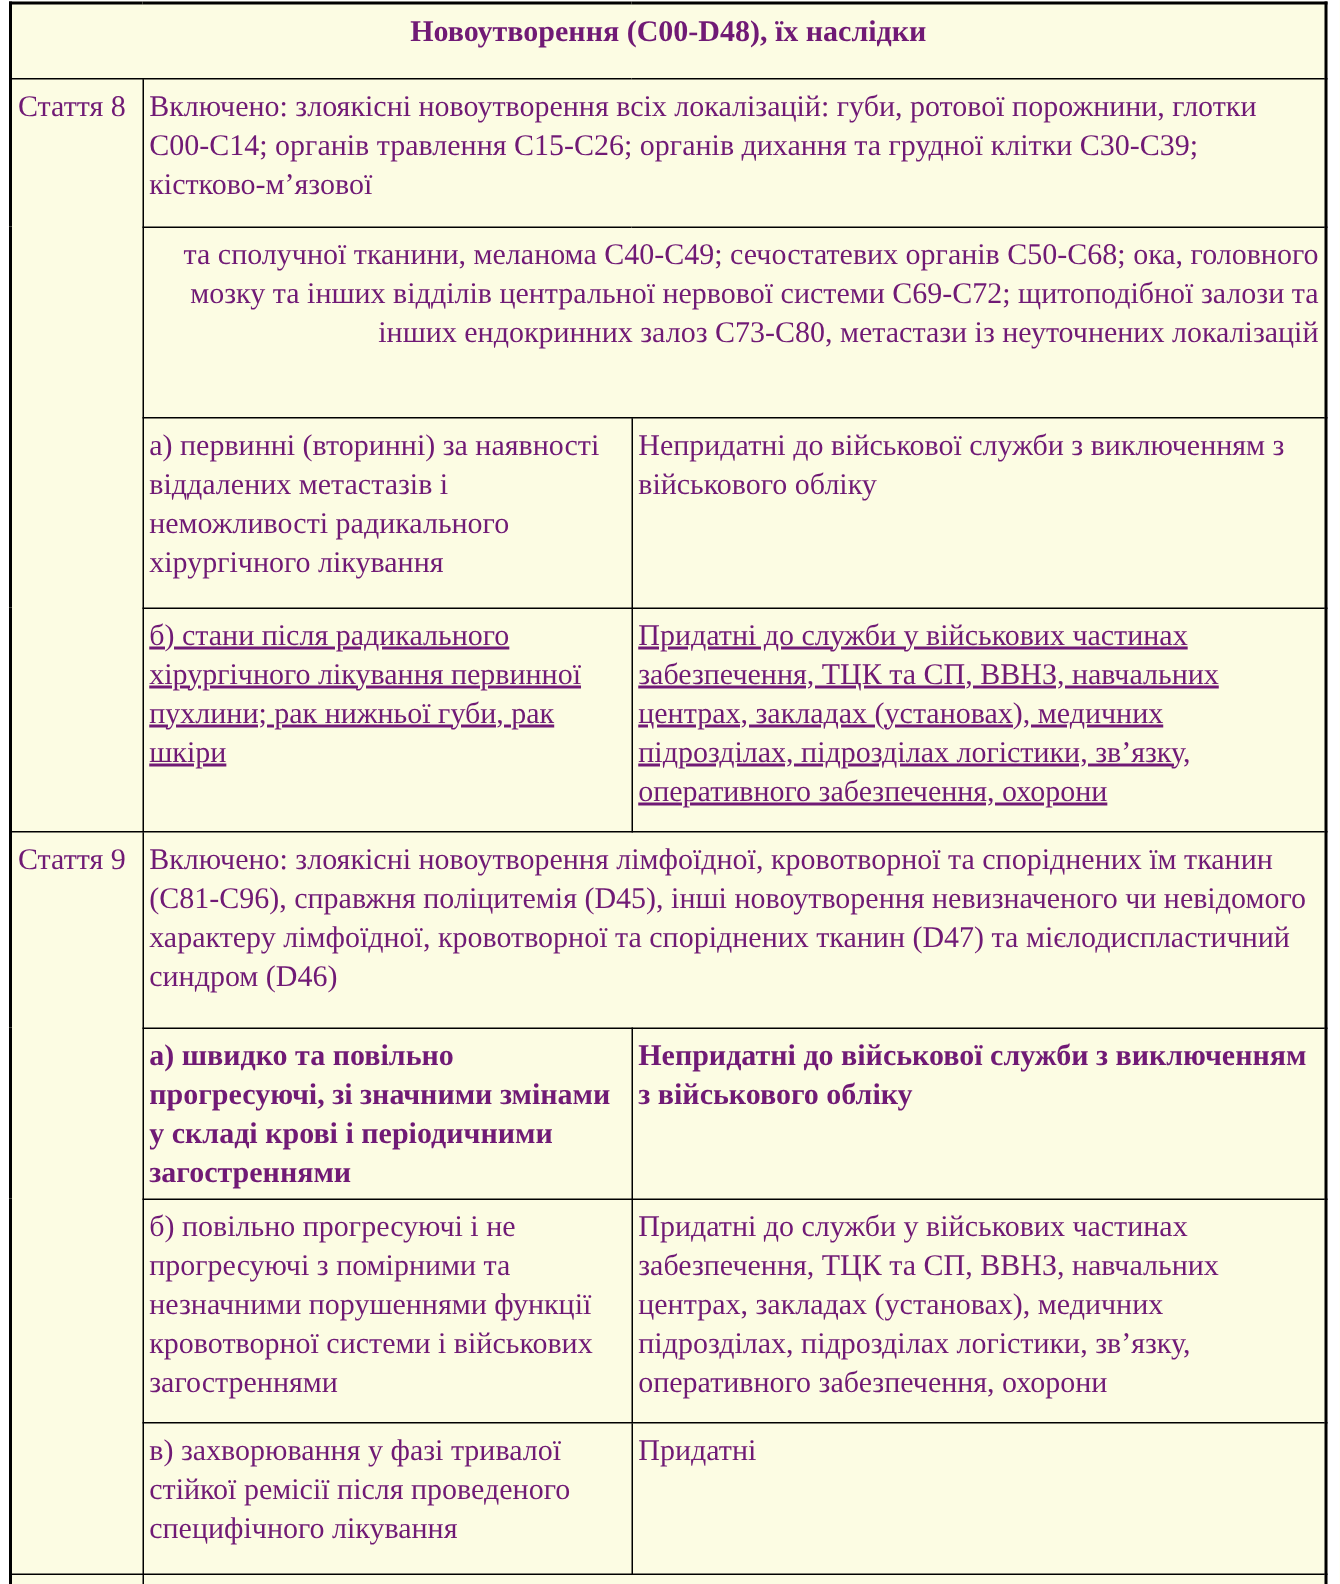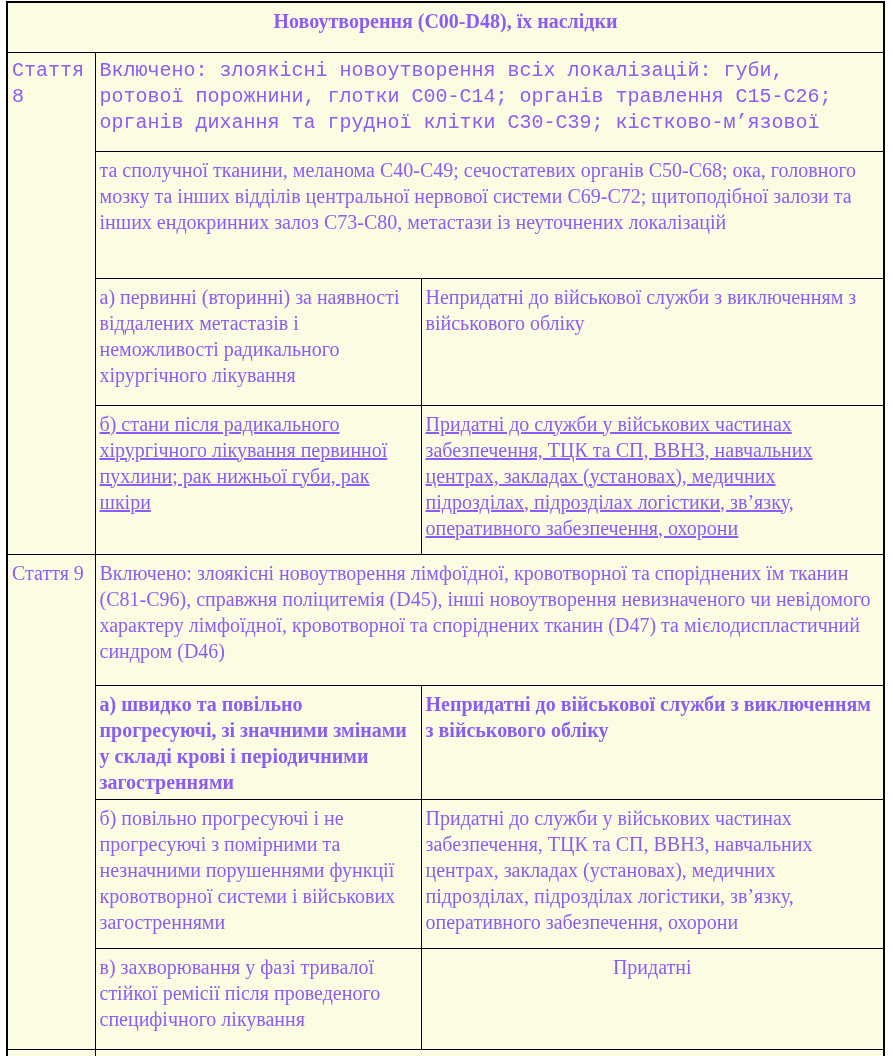--- a/index.html
+++ b/index.html
@@ -8,21 +8,21 @@
     background: #ffffff;
     width: 893px;
     height: 1056px;
     overflow: hidden;
   }
   .doc-wrap {
     position: relative;
     width: 893px;
     height: 1056px;
     font-family: "Liberation Serif", "DejaVu Serif", serif;
-    color: #8b5cf6;
+    color: #701a75;
   }
   table.doc {
     border-collapse: collapse;
     table-layout: fixed;
     width: 877px;
     margin: 1px 0 0 6px;
     background: #fcfce3;
     border: 2px solid #000000;
   }
   table.doc td {
@@ -36,26 +36,26 @@
   }
   td.hdr {
     text-align: center;
     font-weight: bold;
     padding-top: 13px;
   }
   td.article-cell {
     padding-left: 7px;
   }
   td.center-cell {
-    text-align: center;
+    text-align: left;
   }
   
   tr.r-hdr  { height: 50px; }
-  tr.r-a1   { height: 99px; font-family: Liberation Mono, monospace; }
-  tr.r-a2   { height: 127px; }
+  tr.r-a1   { height: 99px; }
+  tr.r-a2   { height: 127px; text-align: right; }
   tr.r-a3   { height: 127px; }
   tr.r-a4   { height: 149px; text-decoration: underline; }
   tr.r-b1   { height: 131px; }
   tr.r-b2   { height: 104px; font-weight: bold; }
   tr.r-b3   { height: 149px; }
   tr.r-b4   { height: 101px; }
   tr.r-next { height: 60px; }
 </style>
 </head>
 <body>

